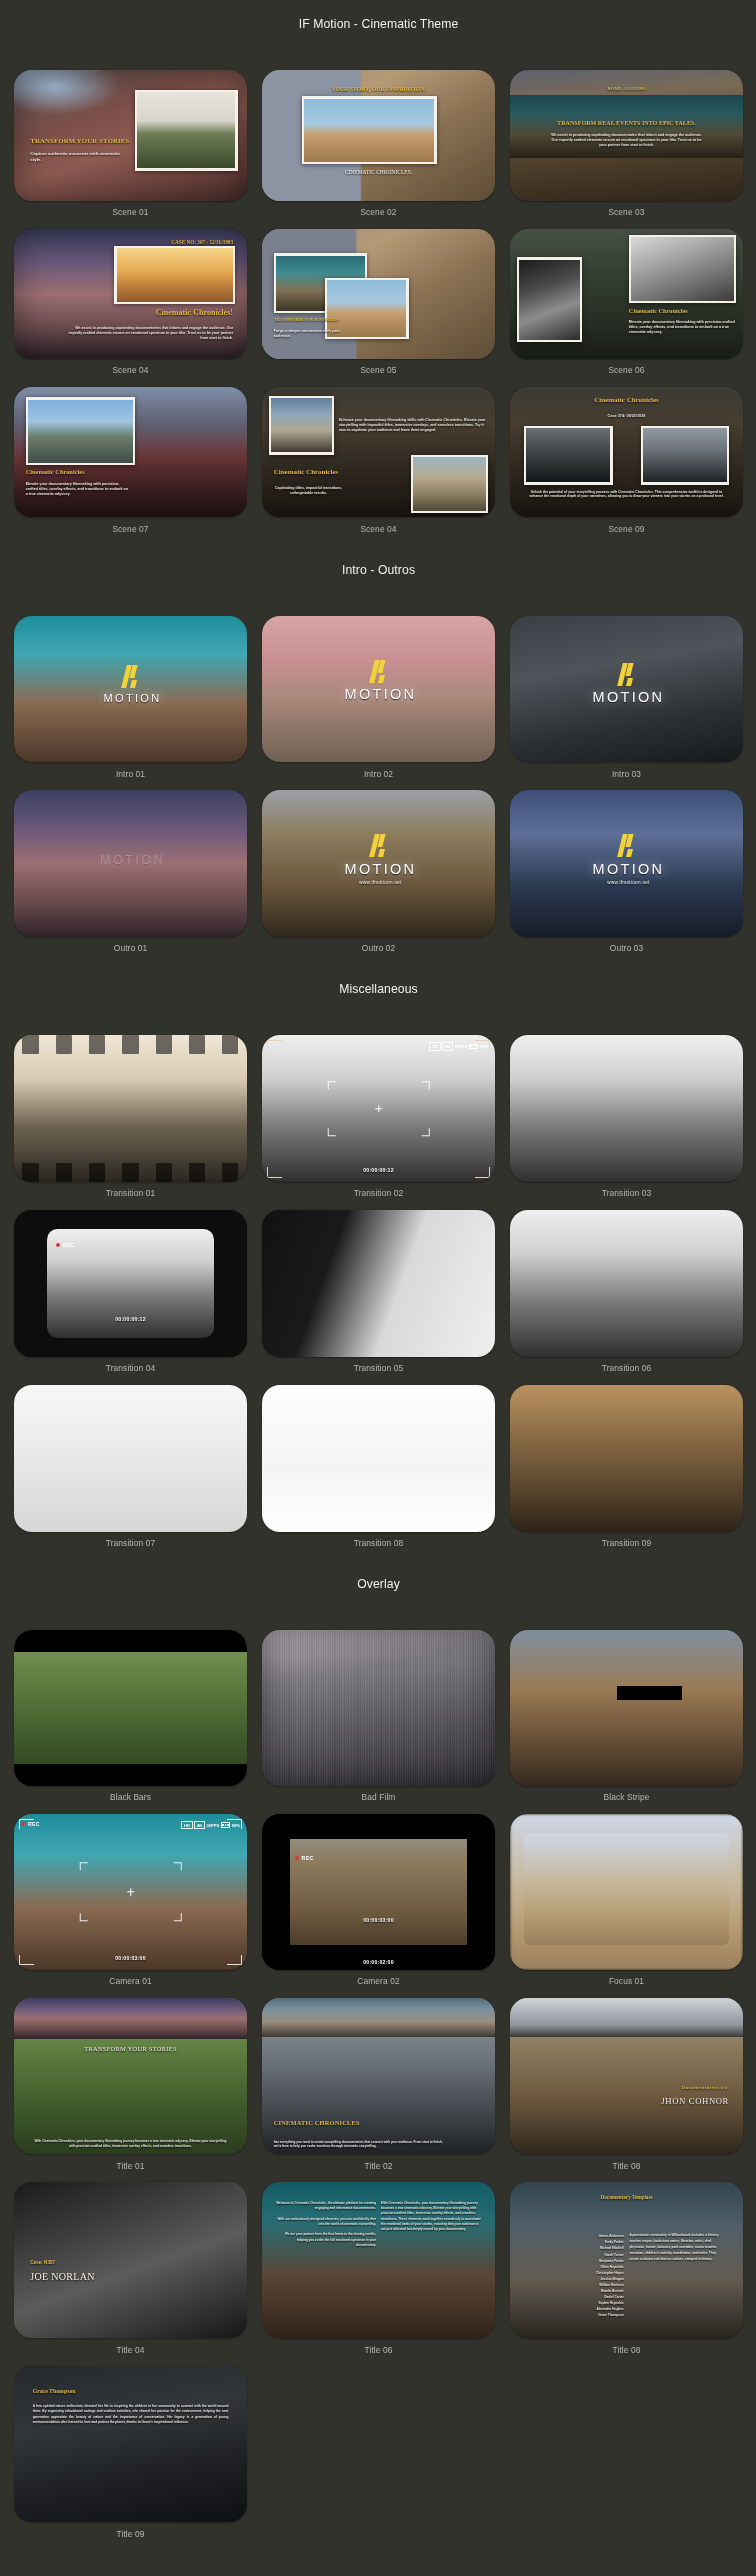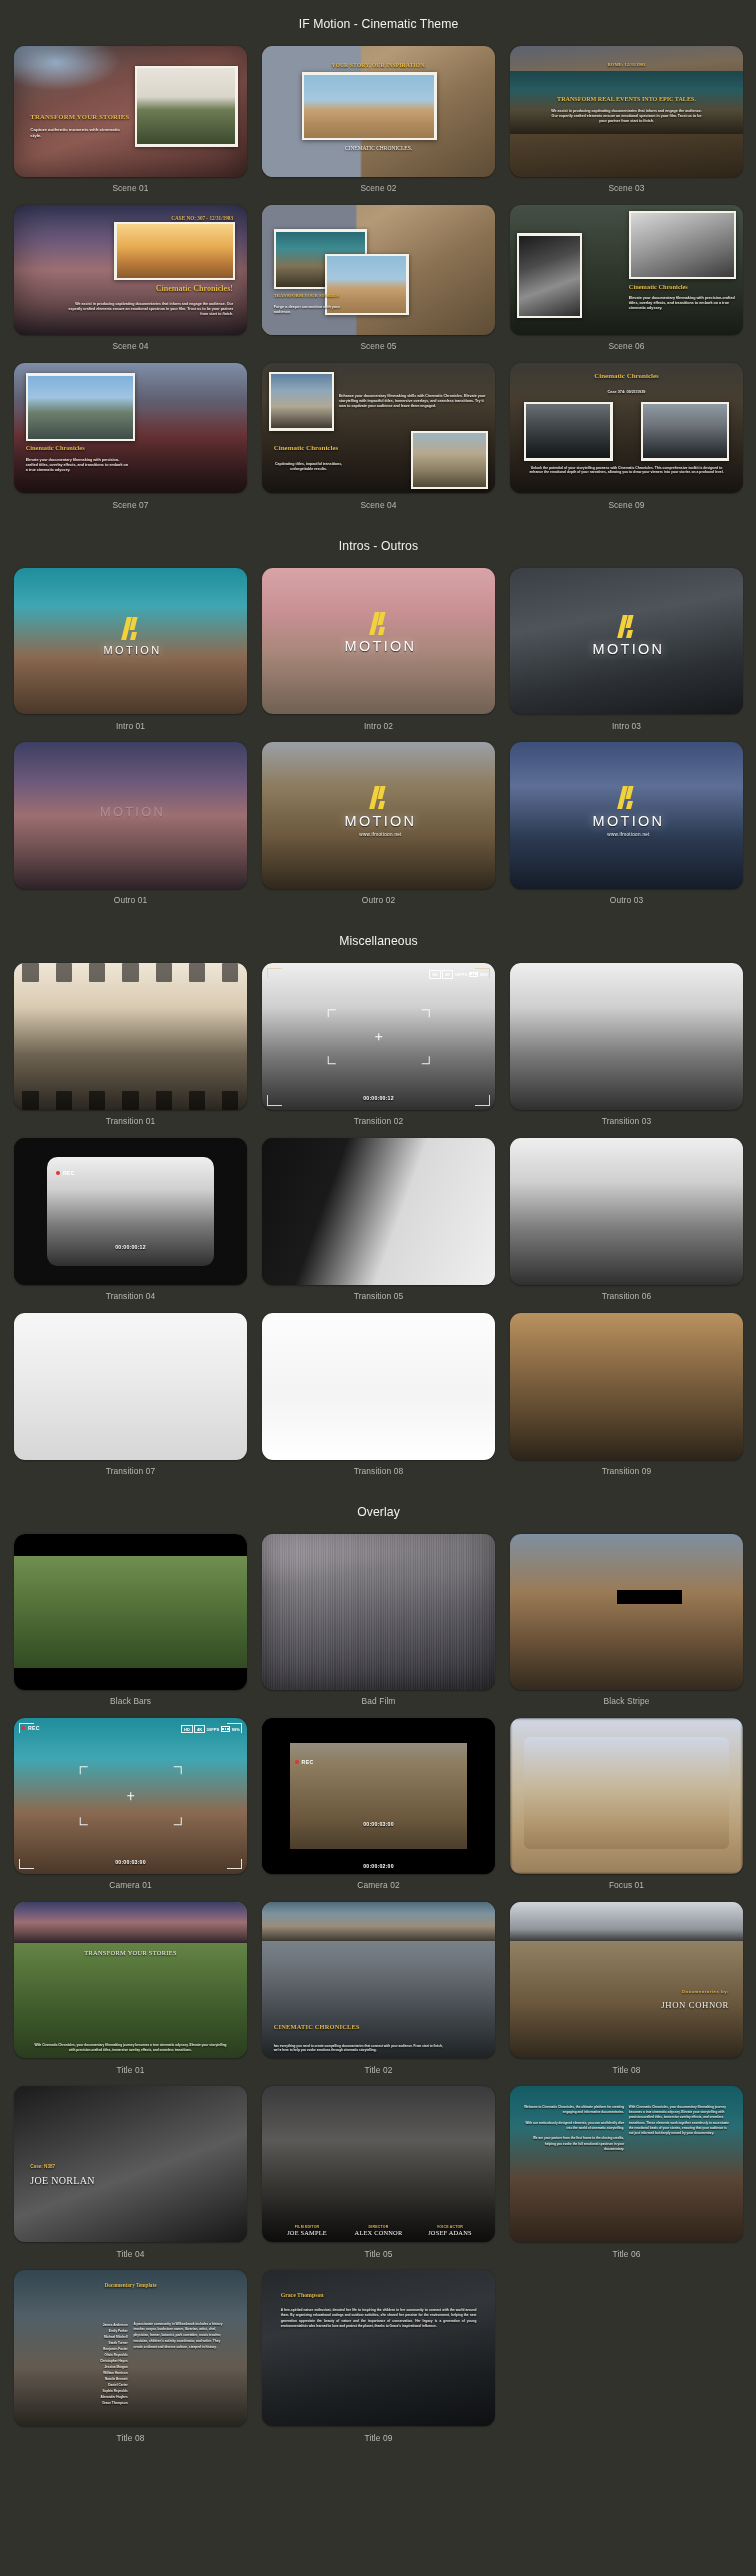--- a/index.html
+++ b/index.html
@@ -20,34 +20,35 @@
     color: #f2f2ee;
     letter-spacing: 0.1px;
     padding: 17.4px 0 15px 0;
   }
   .grid {
     display: grid;
     grid-template-columns: repeat(3, 1fr);
     column-gap: 15px;
     row-gap: 0px;
     padding: 0 14px;
+    margin-top: 24px;
   }
   .cell { display: flex; flex-direction: column; align-items: center; }
   .caption {
     font-size: 8.4px;
     color: #b9b9b2;
     text-align: center;
     padding: 6.4px 0 11.6px 0;
     letter-spacing: 0.1px;
   }
 
   
   .thumb {
     width: 100%;
-    border-radius: 11px;
+    border-radius: 18px;
     overflow: hidden;
     position: relative;
     background: #1a1a18;
     box-shadow: 0 0.6px 1.7px rgba(0,0,0,0.35);
   }
   .thumb.r169 { aspect-ratio: 397 / 222; }
   .thumb.r45  { aspect-ratio: 397 / 250; }
   .thumb.r34  { aspect-ratio: 397 / 266; }
 
   .layer { position: absolute; inset: 0; }
@@ -318,21 +319,21 @@
             </div>
           <div class="t-sans-white" style="left:6%;right:6%;top:79%;text-align:center;font-size:3.4px;font-weight:700;">Unlock the potential of your storytelling prowess with Cinematic Chronicles. This comprehensive toolkit is designed to enhance the emotional depth of your narratives, allowing you to draw your viewers into your stories on a profound level.</div>
         </div>
         <div class="caption">Scene 09</div>
       </div>
 
     </div>
   </section>
 
   <section class="section">
-    <h2 class="section-title">Intros - Outros</h2>
+    <h2 class="section-title">Intro - Outros</h2>
     <div class="grid">
 
       <div class="cell">
         <div class="thumb r45">
           <div class="imgfill ph-colos-teal"></div>
           <div class="logo-wrap">
             <div class="logo-mark">
                 <i class="a"></i>
                 <i class="b"></i>
                 <i class="c"></i>
@@ -675,41 +676,20 @@
       <div class="cell">
         <div class="thumb r34">
           <div class="imgfill ph-statues"></div>
             <div class="tint-dark-all"></div>
           <div class="t-sans-gold" style="left:7%;top:50%;font-size:4.6px;font-weight:700;">Case: N387</div>
           <div class="t-serif-white" style="left:7%;top:57%;font-size:10px;letter-spacing:0.3px;">JOE NORLAN</div>
         </div>
         <div class="caption">Title 04</div>
       </div>
 
-      <div class="cell">
-        <div class="thumb r34">
-          <div class="imgfill ph-hall"></div>
-            <div class="tint-dark"></div>
-          <div class="layer" style="left:4%;right:4%;bottom:4%;display:flex;justify-content:space-between;align-items:flex-end;">
-            <div style="flex:1;text-align:center;">
-              <div style="color:#e3b949;font-size:3.5px;font-weight:700;letter-spacing:0.2px;text-shadow:0 0.6px 1.2px #000;">FILM EDITOR</div>
-              <div style="color:#fff;font-family:'Liberation Serif',serif;font-size:6.4px;letter-spacing:0.2px;text-shadow:0 0.6px 1.2px #000;">JOE SAMPLE</div>
-            </div>
-            <div style="flex:1;text-align:center;">
-              <div style="color:#e3b949;font-size:3.5px;font-weight:700;letter-spacing:0.2px;text-shadow:0 0.6px 1.2px #000;">DIRECTOR</div>
-              <div style="color:#fff;font-family:'Liberation Serif',serif;font-size:6.4px;letter-spacing:0.2px;text-shadow:0 0.6px 1.2px #000;">ALEX CONNOR</div>
-            </div>
-            <div style="flex:1;text-align:center;">
-              <div style="color:#e3b949;font-size:3.5px;font-weight:700;letter-spacing:0.2px;text-shadow:0 0.6px 1.2px #000;">VOICE ACTOR</div>
-              <div style="color:#fff;font-family:'Liberation Serif',serif;font-size:6.4px;letter-spacing:0.2px;text-shadow:0 0.6px 1.2px #000;">JOSEF ADANS</div>
-            </div>
-          </div>
-        </div>
-        <div class="caption">Title 05</div>
-      </div>
 
       <div class="cell">
         <div class="thumb r34">
           <div class="imgfill ph-colos-teal"></div>
             <div class="tint-dark-all"></div>
           <div class="layer" style="display:flex;gap:4.6px;padding:8% 6%;">
             <div style="flex:1;color:#eceae4;font-size:3.1px;font-weight:700;line-height:1.7;text-align:right;white-space:pre-line;text-shadow:0 0.6px 1.2px #000;">Welcome to Cinematic Chronicles, the ultimate platform for creating engaging and informative documentaries.
 
 With our meticulously designed elements, you can confidently dive into the world of cinematic storytelling.
 

